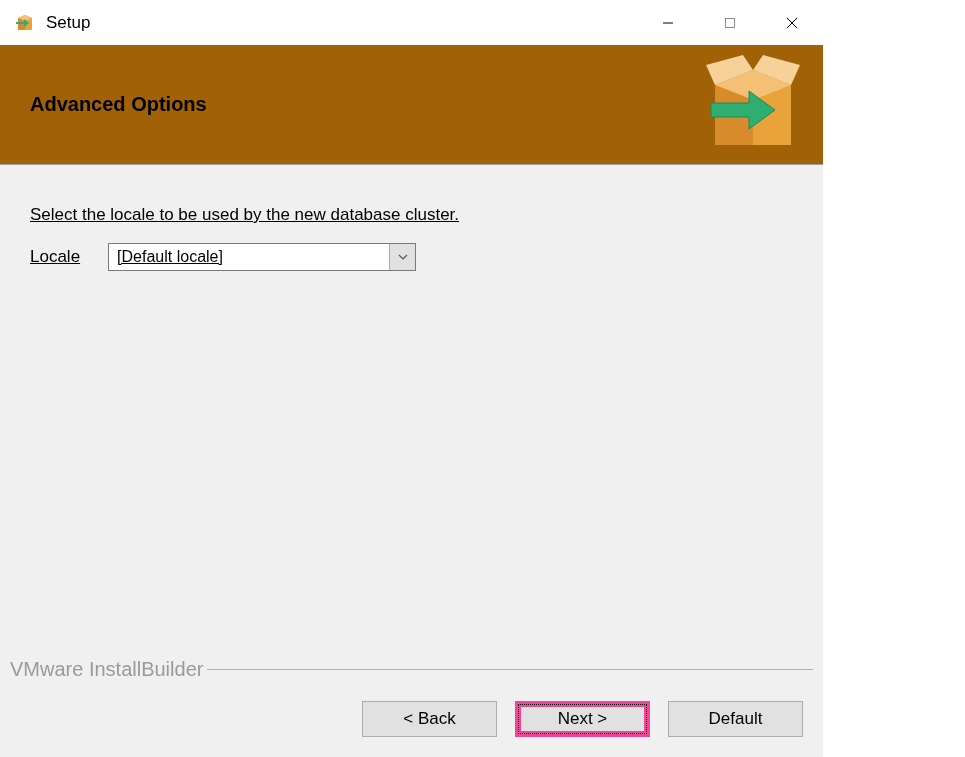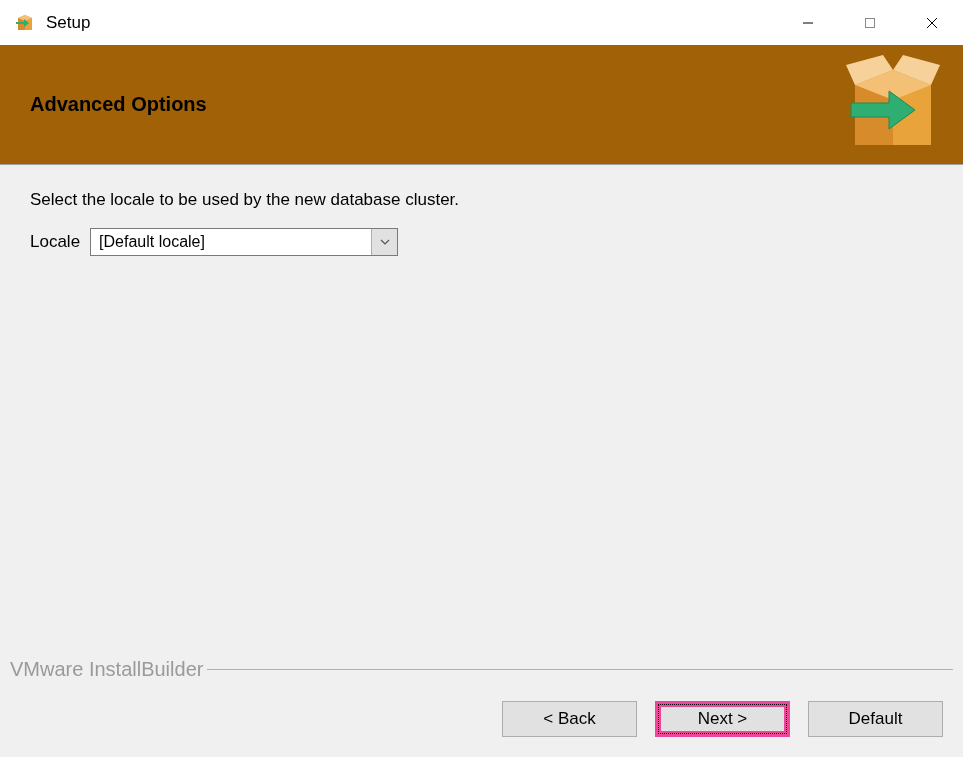--- a/index.html
+++ b/index.html
@@ -10,21 +10,21 @@
     body {
       font-family: "Segoe UI", Tahoma, sans-serif;
       font-size: 15px;
       color: #000;
       background: #fff;
       width: 965px;
       height: 757px;
       overflow: hidden;
     }
     .window {
-      width: 963px;
+      width: 823px;
       height: 757px;
       display: flex;
       flex-direction: column;
       background: #fff;
     }
     
     .titlebar {
       height: 45px;
       display: flex;
       align-items: center;
@@ -80,32 +80,33 @@
     }
     .header-logo {
       width: 100px;
       height: 100px;
       flex-shrink: 0;
     }
     
     .content {
       flex: 1;
       background: #f0f0f0;
-      padding: 25px 30px 0 30px;
+      padding: 40px 30px 0 30px;
       position: relative;
+      text-decoration: underline;
     }
     .instruction {
       font-size: 17px;
       color: #000;
       margin-bottom: 18px;
     }
     .form-row {
       display: flex;
       align-items: center;
-      gap: 10px;
+      gap: 28px;
     }
     .form-label {
       font-size: 17px;
       color: #000;
     }
     .select-wrap {
       display: flex;
       align-items: stretch;
       height: 28px;
       background: #0f766e;

